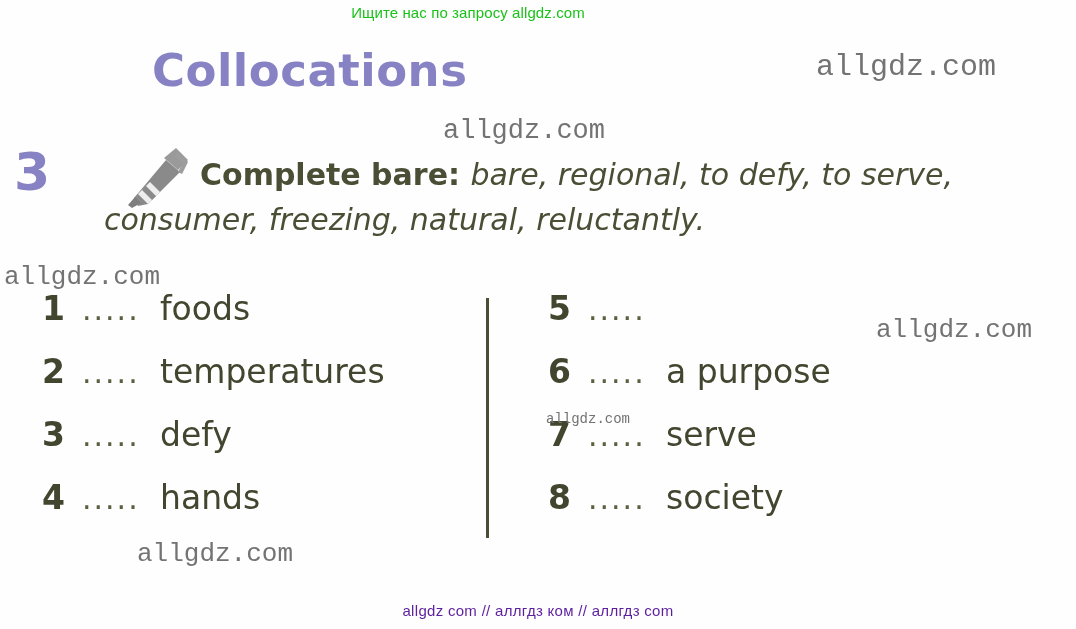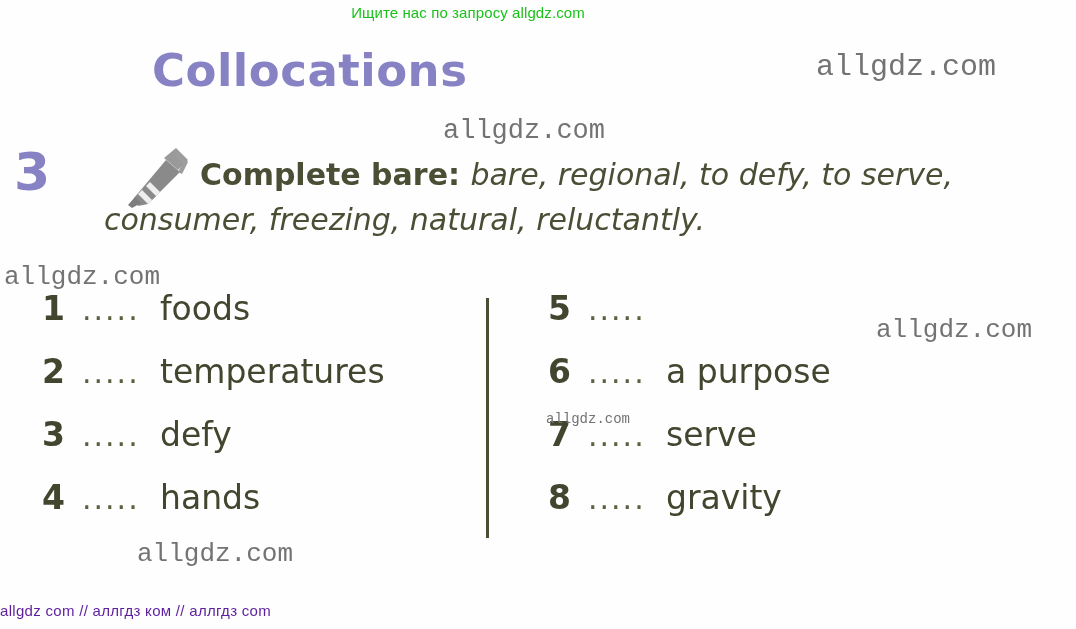--- a/index.html
+++ b/index.html
@@ -131,21 +131,21 @@
   .item .word {
     font-weight: normal;
   }
 
   
   .footer {
     position: absolute;
     left: 0;
     bottom: 10px;
     width: 1076px;
-    text-align: left;
+    text-align: center;
     color: #5c1f9e;
     font-family: "Liberation Sans", sans-serif;
     font-size: 15px;
     letter-spacing: 0.3px;
   }
 
   
   .watermark {
     position: absolute;
     color: #737373;
@@ -227,21 +227,21 @@
       <span class="word">a purpose</span>
     </div>
     <div class="item">
       <span class="num">7</span>
       <span class="gap">.....</span>
       <span class="word">serve</span>
     </div>
     <div class="item">
       <span class="num">8</span>
       <span class="gap">.....</span>
-      <span class="word">gravity</span>
+      <span class="word">society</span>
     </div>
   </div>
 </div>
 
 <div class="watermark wm1">allgdz.com</div>
 <div class="watermark wm2">allgdz.com</div>
 <div class="watermark wm3">allgdz.com</div>
 <div class="watermark wm4">allgdz.com</div>
 <div class="watermark wm5">allgdz.com</div>
 <div class="watermark wm6">allgdz.com</div>

